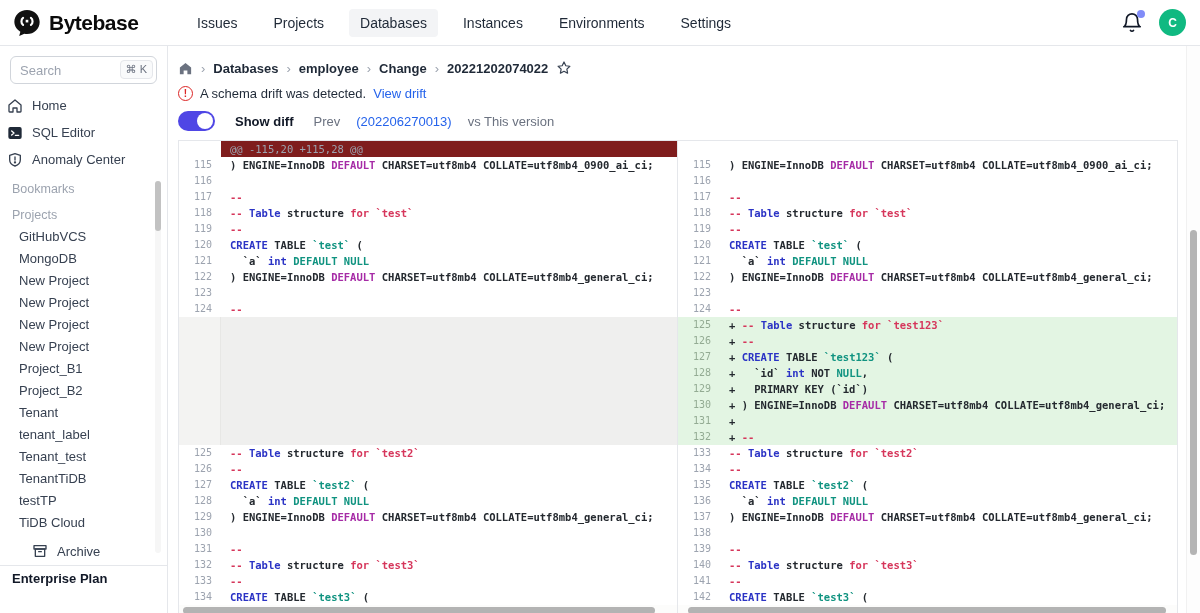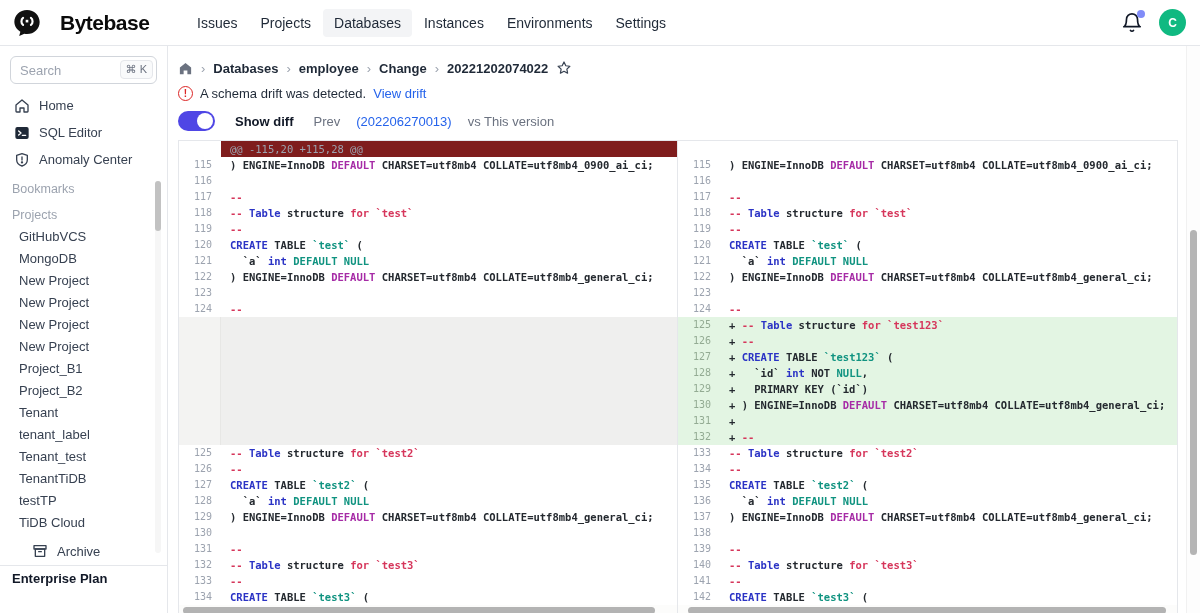--- a/index.html
+++ b/index.html
@@ -1,43 +1,43 @@
 <!DOCTYPE html>
 <html><head>
 <meta charset="utf-8">
 <style>
   * { box-sizing: border-box; margin: 0; padding: 0; }
   html,body { width:1200px; height:613px; overflow:hidden; background:#fff;
     font-family:"Liberation Sans", sans-serif; color:#1f2937; }
 
   
   .navbar { height:46px; display:flex; align-items:center; border-bottom:1px solid #e5e7eb; padding:0 14px 0 12px; }
-  .brand { display:flex; align-items:center; gap:18px; width:156px; }
+  .brand { display:flex; align-items:center; gap:7px; width:156px; }
   .brand-name { font-size:21px; font-weight:bold; letter-spacing:-0.5px; color:#0b0b0b; }
-  .nav-menu { display:flex; align-items:center; gap:1px; margin-left:18px; }
+  .nav-menu { display:flex; align-items:center; gap:14px; margin-left:18px; }
   .nav-link { font-size:14px; color:#1f2937; padding:6px 11px; border-radius:4px; cursor:pointer; }
   .nav-link.active { background:#f3f4f6; }
   .nav-right { margin-left:auto; display:flex; align-items:center; gap:16px; }
   .bell-wrap { position:relative; width:22px; height:22px; }
   .bell-dot { position:absolute; right:-2px; top:-2px; width:8px; height:8px; border-radius:50%; background:#818cf8; }
   .avatar { width:27px; height:27px; border-radius:50%; background:#10b981; color:#fff;
     display:flex; align-items:center; justify-content:center; font-size:12px; font-weight:bold; }
 
   
   .shell { display:flex; height:567px; }
 
   
   .sidebar { width:168px; border-right:1px solid #e5e7eb; display:flex; flex-direction:column; position:relative; font-size:13px; }
   .search-wrap { margin:10px 10px 8px 10px; position:relative; }
   .search-input { width:100%; height:28px; border:1px solid #d1d5db; border-radius:6px; padding:0 40px 0 9px;
     font-size:13px; color:#374151; font-family:"Liberation Sans",sans-serif; outline:none; }
   .search-input::placeholder { color:#9ca3af; }
   .kbd { position:absolute; right:4px; top:4px; font-size:11px; color:#6b7280; border:1px solid #e5e7eb;
     background:#f9fafb; border-radius:4px; padding:2px 5px; }
-  .snav-item { display:flex; align-items:center; gap:9px; padding:5px 14px; height:27px; color:#374151; cursor:pointer; }
+  .snav-item { display:flex; align-items:center; gap:9px; padding:5px 7px; height:27px; color:#374151; cursor:pointer; }
   .snav-item span.lbl { font-size:13px; }
   .sec-label { color:#9ca3af; padding:9px 12px 3px 12px; font-size:12.5px; }
   .proj-item { padding:4px 12px 4px 19px; height:22px; color:#374151; cursor:pointer; white-space:nowrap; overflow:hidden; }
   .archive-row { display:flex; align-items:center; gap:9px; padding:6px 32px; height:28px; color:#374151; margin-top:4px; cursor:pointer; }
   .plan-footer { border-top:1px solid #e5e7eb; padding:5px 12px; height:26px; display:flex; align-items:center;
     font-weight:bold; font-size:13px; color:#111827; }
   .side-scroll-track { position:absolute; right:6px; top:135px; width:6px; height:372px; background:#f6f6f6; border-radius:3px; }
   .side-scroll-thumb { position:absolute; left:0; top:0; width:6px; height:50px; background:#c2c2c2; border-radius:3px; }
 
   

